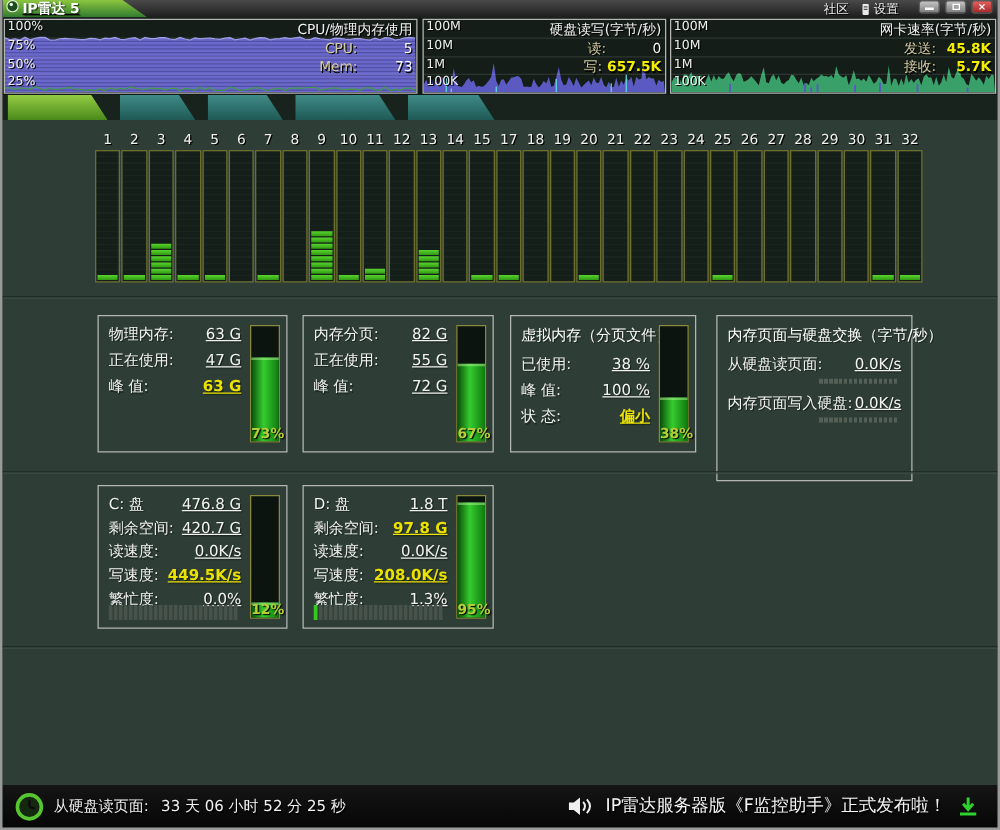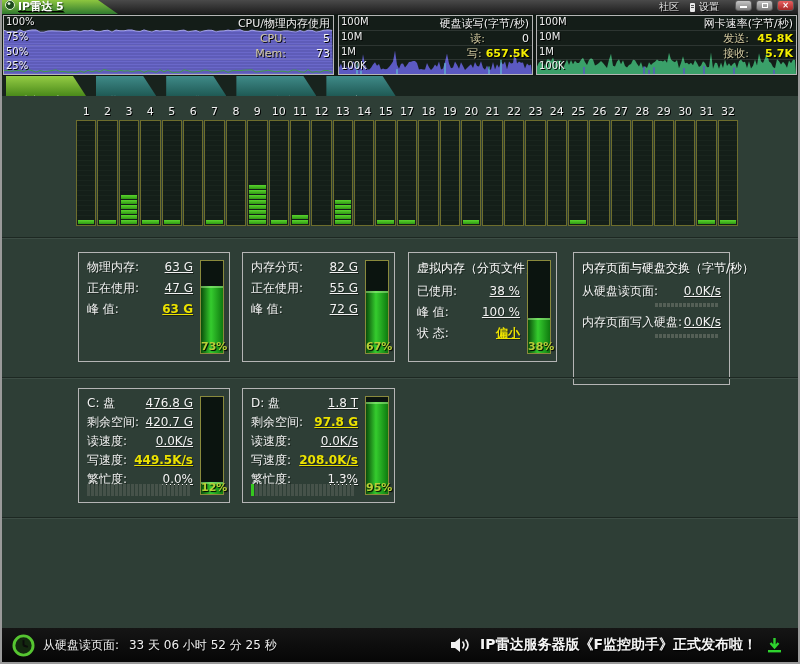--- a/index.html
+++ b/index.html
@@ -57,21 +57,21 @@
   .vfill::before{content:"";position:absolute;top:0;left:0;right:0;height:2px;background:rgba(190,255,160,.45);}
   .vlabel{position:absolute;bottom:0;left:0;width:100%;text-align:center;font-size:11px;font-weight:bold;color:#b7cf37;text-shadow:1px 1px 1px #000;}
   .hmeter{position:absolute;left:8px;bottom:6px;height:12px;display:flex;gap:1px;}
   .tick{width:3px;height:12px;background:#46524a;}
   .tick.on{background:#35c81e;}
   
   .bottombar{position:relative;height:34px;background:linear-gradient(#151515,#060606);display:flex;align-items:center;padding:0 10px;color:#f0f0f0;}
   .uptime{font-size:12px;margin-left:8px;text-shadow:1px 1px 0 #000;}
   .uptime .val{margin-left:6px;}
   .news{display:flex;align-items:center;gap:10px;margin-left:auto;margin-right:6px;}
-  .news-text{font-size:14px;font-weight:bold;color:#f5f5f5;text-shadow:1px 1px 1px #000;}
+  .news-text{font-size:14px;font-weight:normal;color:#f5f5f5;text-shadow:1px 1px 1px #000;}
 </style>
 </head>
 <body>
 
 <div class="window">
 
   <div class="titlebar">
     <div class="tb-wedge">
       <svg width="10" height="10" viewBox="0 0 10 10">
         <circle cx="5" cy="5" r="4.5" fill="#1d4a1d" stroke="#dff0d0" stroke-width="1"></circle>

